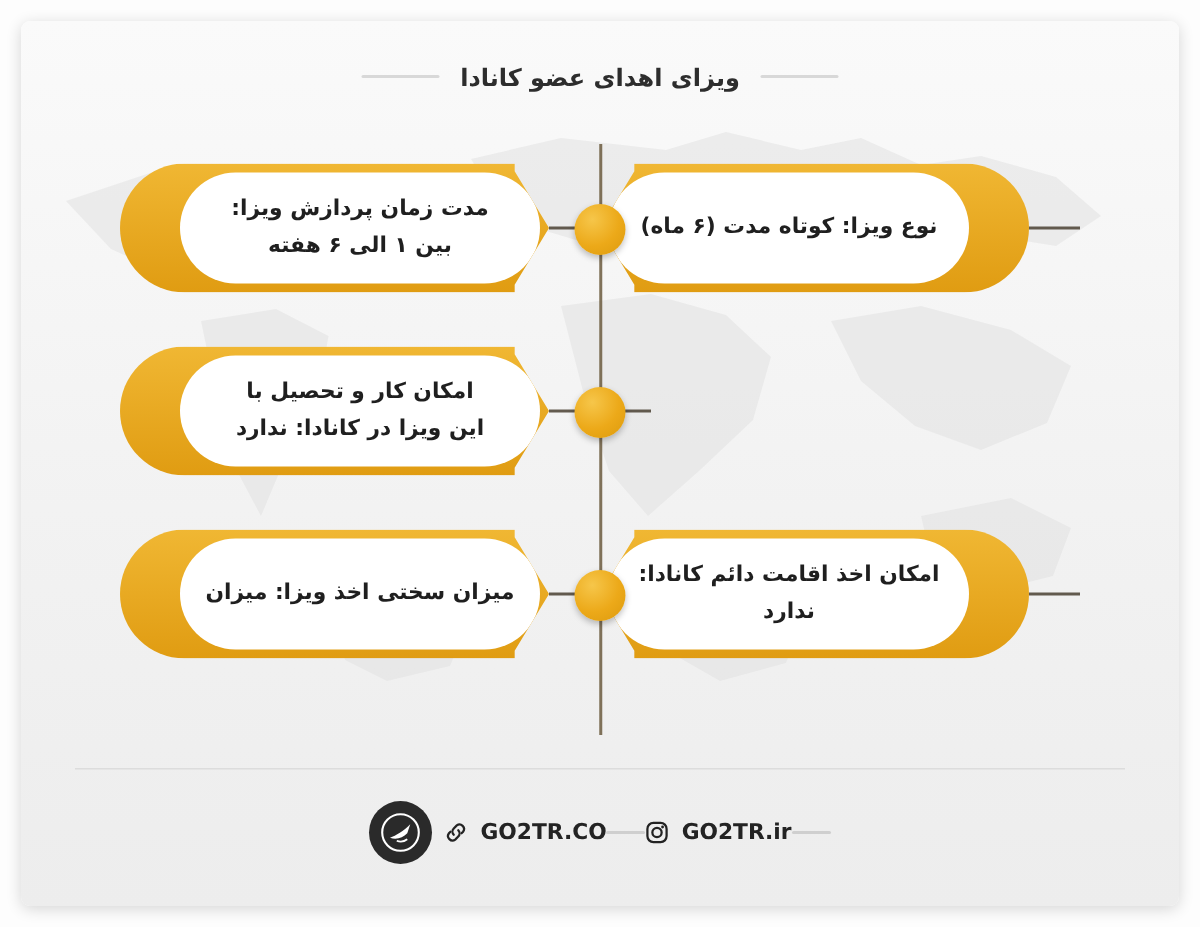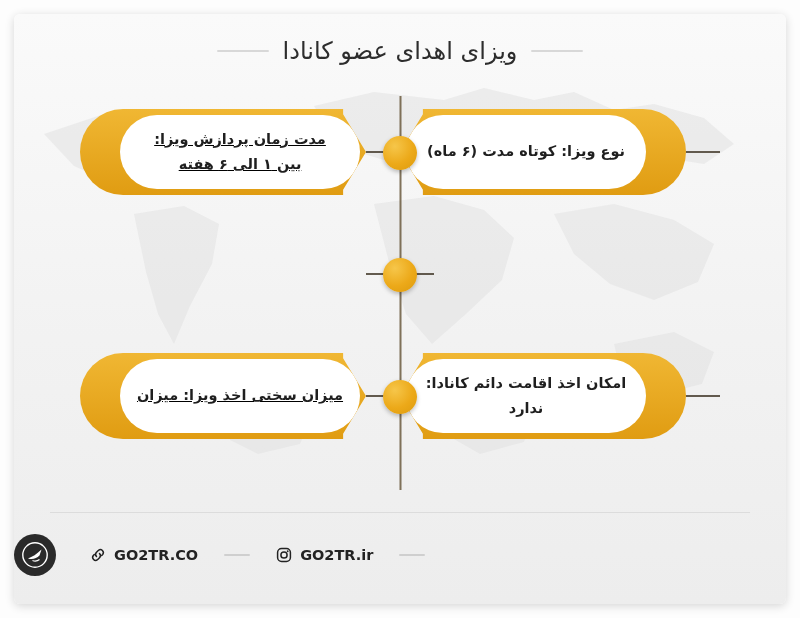--- a/index.html
+++ b/index.html
@@ -41,22 +41,22 @@
   
   .header {
     position: relative;
     height: 74px;
     display: flex;
     align-items: center;
     justify-content: center;
     gap: 14px;
   }
   .header-title {
-    font-size: 24px;
-    font-weight: normal;
+    font-size: 16px;
+    font-weight: bold;
     color: #2d2d2d;
     letter-spacing: 0.2px;
     white-space: nowrap;
   }
   .header-rule {
     width: 52px;
     height: 2px;
     background: #d8d8d8;
     border-radius: 2px;
   }
@@ -121,21 +121,20 @@
   }
   
   .pill-right {
     border-radius: 44px 44px 44px 44px;
     clip-path: polygon(0% 50%, 8% 6%, 8% 0%, 100% 0%, 100% 100%, 8% 100%, 8% 94%);
     border-radius: 0 44px 44px 0;
   }
   .pill-left {
     clip-path: polygon(100% 50%, 92% 6%, 92% 0%, 0% 0%, 0% 100%, 92% 100%, 92% 94%);
     border-radius: 44px 0 0 44px;
-    text-decoration: underline;
   }
 
   .pill-inner {
     background: #ffffff;
     border-radius: 40px;
     width: 244px;
     height: 74px;
     display: flex;
     align-items: center;
     justify-content: center;
@@ -184,21 +183,22 @@
     height: 1px;
     background: #dcdcdc;
   }
   .footer-bar {
     position: absolute;
     top: 26px;
     left: 0;
     right: 0;
     display: flex;
     align-items: center;
-    gap: 26px;
+    justify-content: center;
+    gap: 0;
     direction: ltr;
   }
   .logo {
     width: 42px;
     height: 42px;
     border-radius: 50%;
     background: #2a2a2a;
     display: flex;
     align-items: center;
     justify-content: center;
@@ -266,20 +266,25 @@
           </div>
         </div>
       </div>
 
       <div class="row row-2">
         <div class="side side-right">
           <div class="stub"></div>
         </div>
         <div class="side side-left">
           <div class="stub"></div>
+          <div class="pill pill-left">
+            <div class="pill-inner">
+              <span class="pill-text">امکان کار و تحصیل با<br>این ویزا در کانادا: ندارد</span>
+            </div>
+          </div>
         </div>
       </div>
 
       <div class="row row-3">
         <div class="side side-right">
           <div class="pill pill-right">
             <div class="pill-inner">
               <span class="pill-text">امکان اخذ اقامت دائم کانادا:<br>ندارد</span>
             </div>
           </div>

